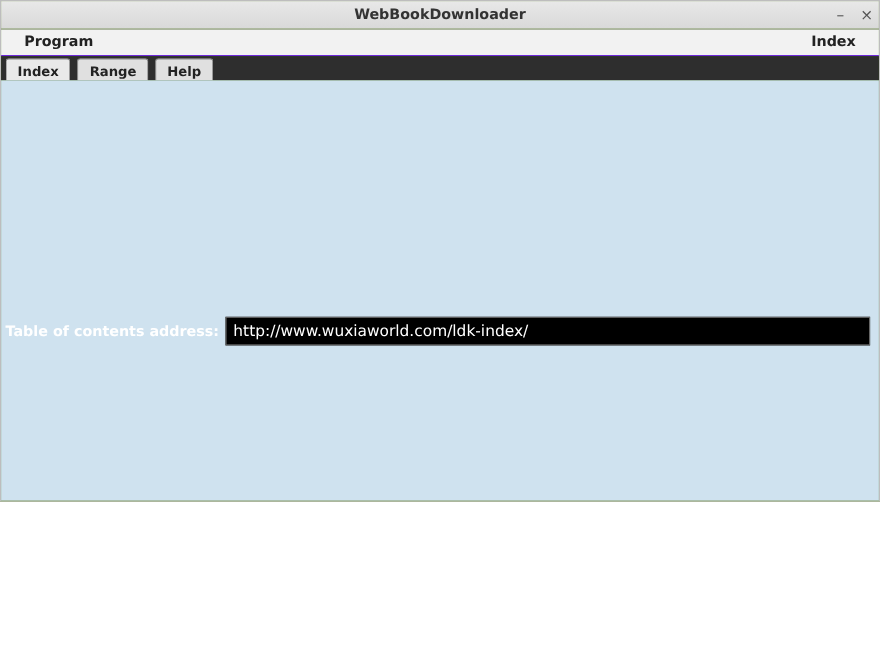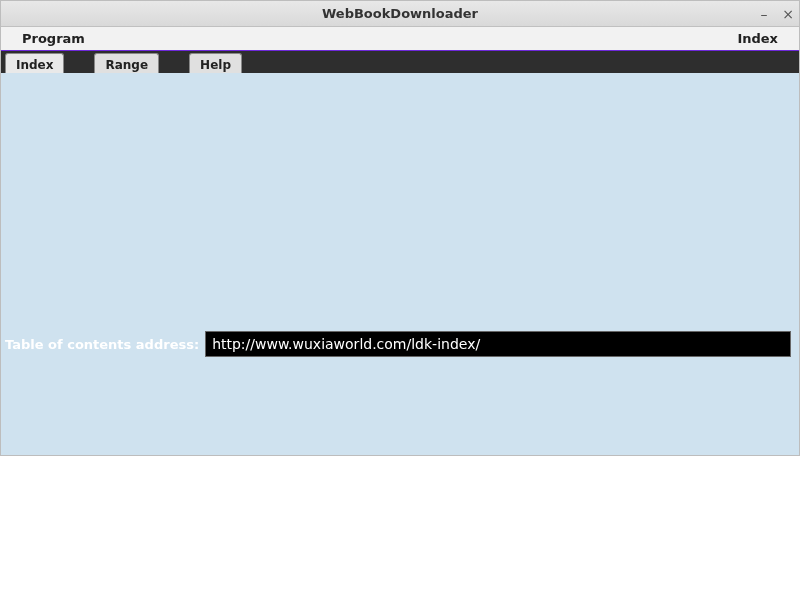--- a/index.html
+++ b/index.html
@@ -84,35 +84,33 @@
     border: 1px solid #888;
     border-bottom: none;
     border-radius: 3px 3px 0 0;
     font-weight: bold;
     color: #222;
     font-size: 12px;
     cursor: default;
   }
   .tab.inactive {
     background: #e0e0e0;
-    margin-left: 24px;
   }
   .content {
     flex: 1;
     background: #cfe2ef;
     position: relative;
   }
   .form-row {
     position: absolute;
     left: 4px;
     right: 8px;
     top: 215px;
     display: flex;
     align-items: center;
-    margin-top: 43px;
   }
   .form-label {
     color: #fff;
     font-weight: bold;
     font-size: 13px;
     margin-right: 6px;
     white-space: nowrap;
   }
   .form-input {
     flex: 1;

